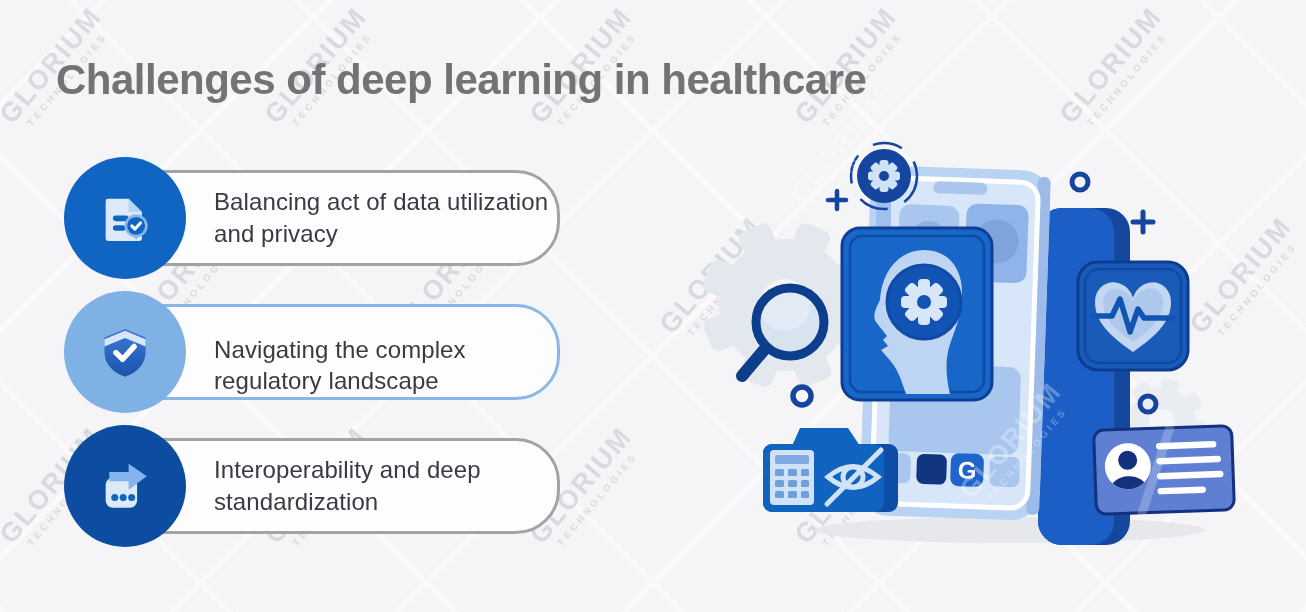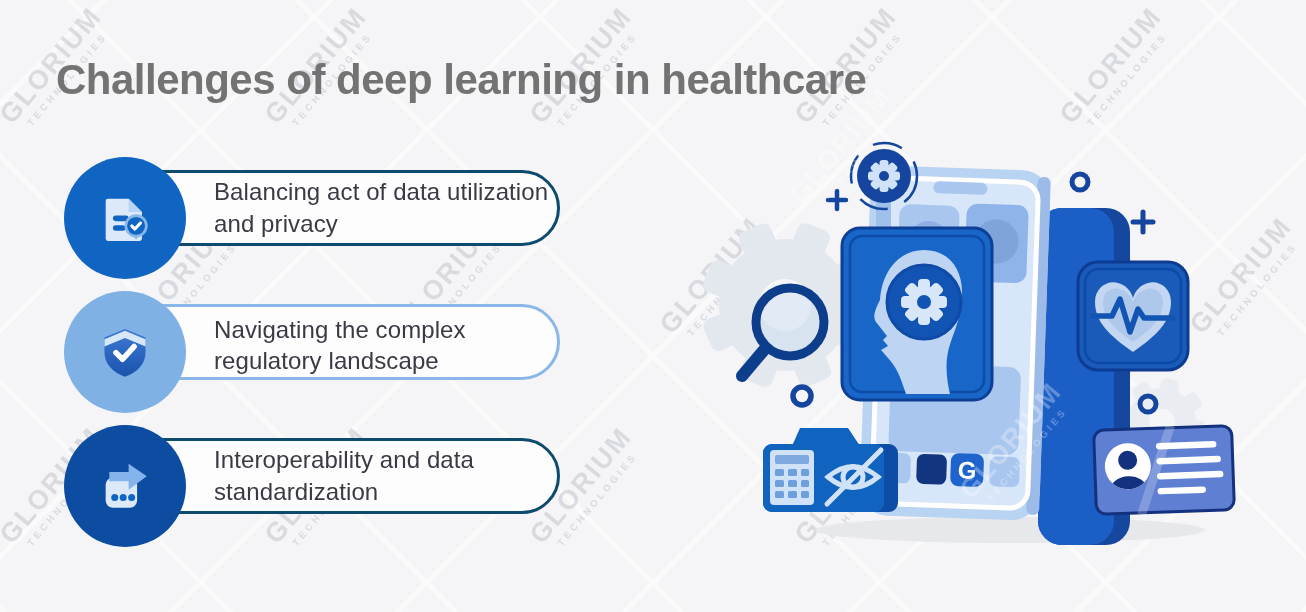--- a/index.html
+++ b/index.html
@@ -29,22 +29,22 @@
 
   .content { position:relative; z-index:2; width:100%; height:100%; }
 
   .page-title {
     position:absolute; left:56px; top:56px;
     font-size:42px; font-weight:bold; color:#737373; letter-spacing:-.5px;
   }
 
   .challenge-item { position:absolute; left:0; }
   .challenge-item .pill {
-    position:absolute; left:95px; top:0; width:465px; height:76px;
-    background:#fdfdfe; border-radius:44px; border:3px solid #0c4a6e;
+    position:absolute; left:95px; top:0; width:465px; height:96px;
+    background:#fdfdfe; border-radius:44px; border:3px solid #a3a3a3;
     display:flex; align-items:center; padding-left:116px;
   }
   .challenge-item.light .pill { border-color:#8ab7ea;align-items:flex-end; }
   .challenge-item .pill .label {
     width:335px; font-size:24px; line-height:1.32; color:#3a3a44; letter-spacing:.1px;
   }
   .challenge-item .badge-circle {
     position:absolute; left:64px; top:-13px; width:122px; height:122px; border-radius:50%;
     display:flex; align-items:center; justify-content:center;
   }
@@ -158,21 +158,21 @@
         </defs>
         <path d="M24 5 L41 12 V24 C41 34.5 33.5 41 24 44.5 C14.5 41 7 34.5 7 24 V12 Z" fill="url(#shg)"></path>
         <path d="M7 13.5 L24 6.5 L41 13.5 L41 19.5 L24 12.5 L7 19.5 Z" fill="#d5e7f9"></path>
         <polyline points="16.5,24.5 22,30 31.5,19.5" fill="none" stroke="#ffffff" stroke-width="4.6" stroke-linecap="round" stroke-linejoin="round"></polyline>
       </svg>
     </div>
   </div>
 
   <div class="challenge-item item-3">
     <div class="pill">
-      <div class="label">Interoperability and data standardization</div>
+      <div class="label">Interoperability and deep standardization</div>
     </div>
     <div class="badge-circle c-dark">
       <svg width="58" height="58" viewBox="0 0 48 48">
         <rect x="8" y="17" width="26" height="25" rx="6" fill="#dce9f8"></rect>
         <circle cx="15.5" cy="33.5" r="2.9" fill="#1065c3"></circle>
         <circle cx="22.5" cy="33.5" r="2.9" fill="#1065c3"></circle>
         <circle cx="29.5" cy="33.5" r="2.9" fill="#1065c3"></circle>
         <path d="M11 12.5 H27 V5.5 L42 16 L27 27 V20 H11 Z" fill="#85b4ec"></path>
       </svg>
     </div>

